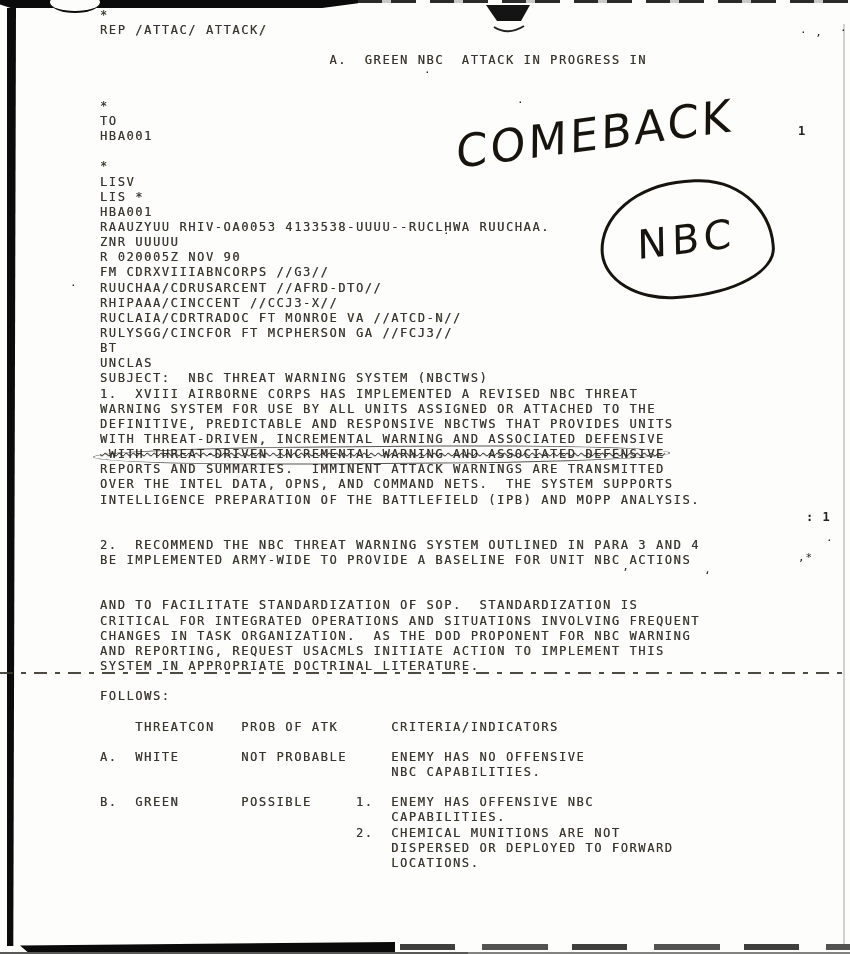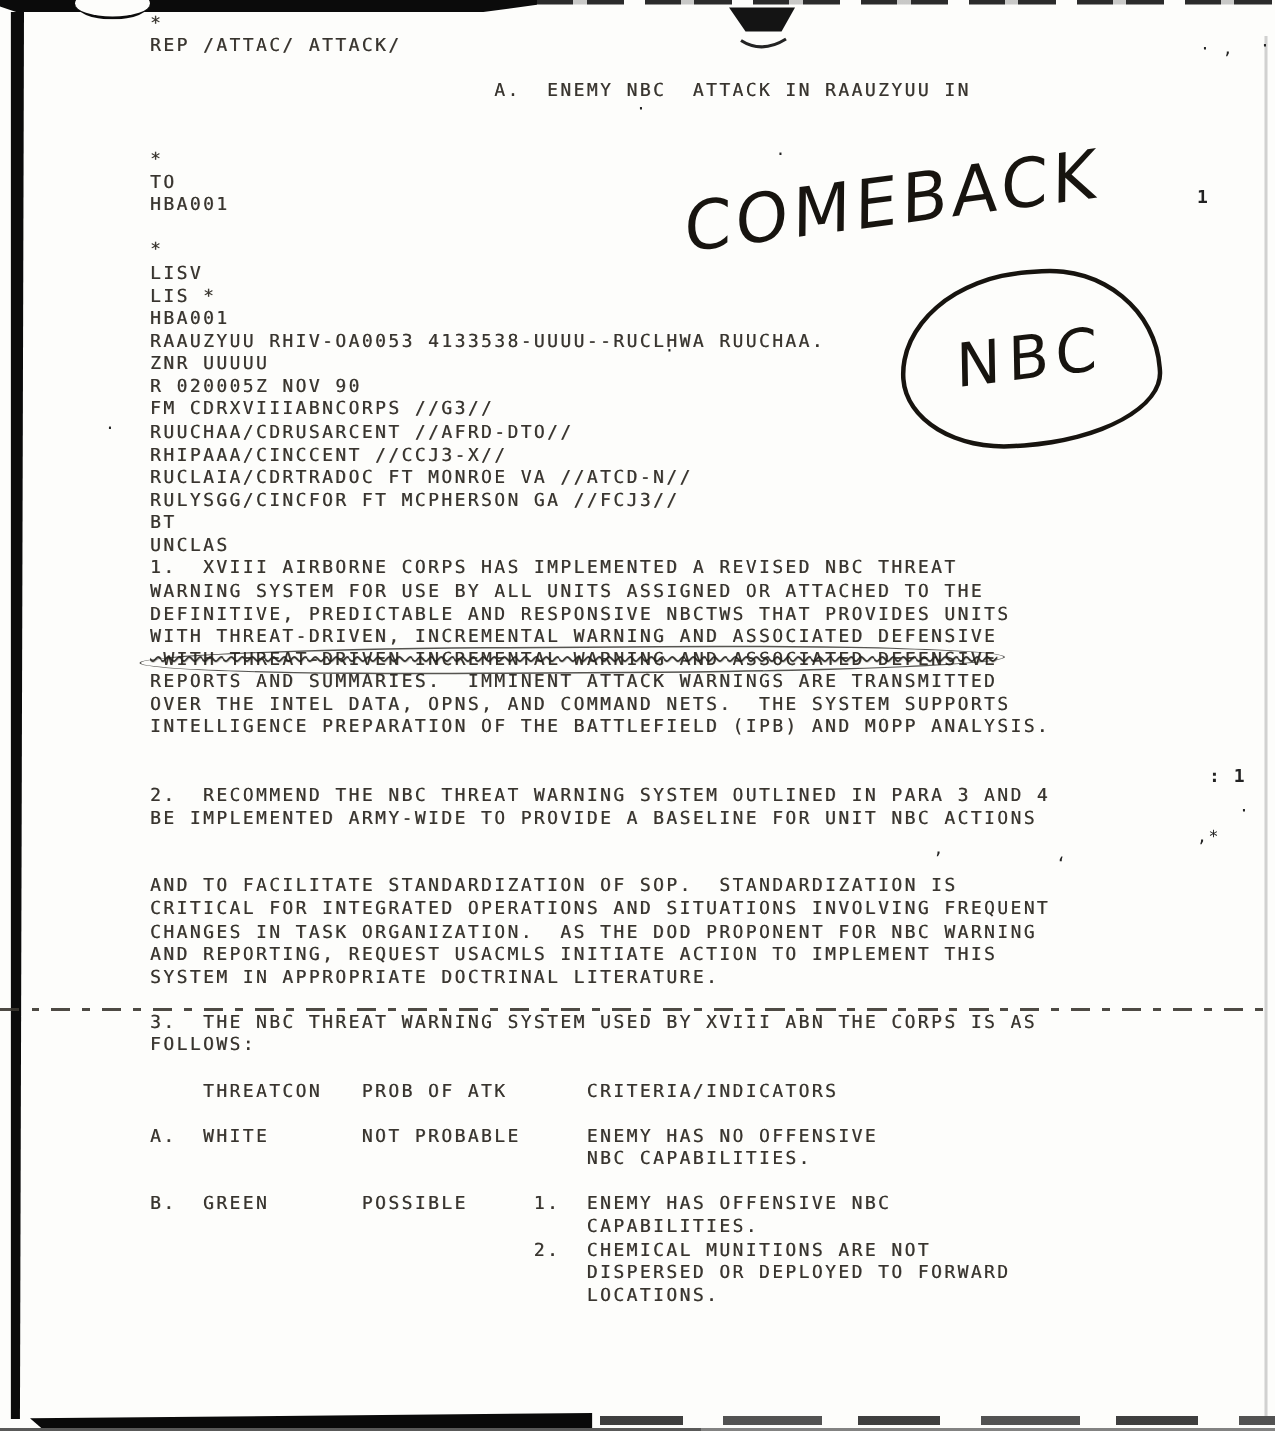--- a/index.html
+++ b/index.html
@@ -104,62 +104,62 @@
   <div class="edge-left"></div>
   <div class="edge-right"></div>
   <div class="edge-bottom"></div>
   <div class="edge-bottom-dashes"></div>
   <div class="edge-bottom-hair"></div>
 
   <div class="lines">
       <div class="line">*</div>
       <div class="line">REP /ATTAC/ ATTACK/</div>
       <div class="line"></div>
-      <div class="line">                          A.  ENEMY NBC  ATTACK IN RAAUZYUU IN</div>
+      <div class="line">                          A.  GREEN NBC  ATTACK IN PROGRESS IN</div>
       <div class="line"></div>
       <div class="line"></div>
       <div class="line">*</div>
       <div class="line">TO</div>
       <div class="line">HBA001</div>
       <div class="line"></div>
       <div class="line">*</div>
       <div class="line">LISV</div>
       <div class="line">LIS *</div>
       <div class="line">HBA001</div>
       <div class="line">RAAUZYUU RHIV-OA0053 4133538-UUUU--RUCLHWA RUUCHAA.</div>
       <div class="line">ZNR UUUUU</div>
       <div class="line">R 020005Z NOV 90</div>
       <div class="line">FM CDRXVIIIABNCORPS //G3//</div>
       <div class="line">RUUCHAA/CDRUSARCENT //AFRD-DTO//</div>
       <div class="line">RHIPAAA/CINCCENT //CCJ3-X//</div>
       <div class="line">RUCLAIA/CDRTRADOC FT MONROE VA //ATCD-N//</div>
       <div class="line">RULYSGG/CINCFOR FT MCPHERSON GA //FCJ3//</div>
       <div class="line">BT</div>
       <div class="line">UNCLAS</div>
+      <div class="line">SUBJECT:  NBC THREAT WARNING SYSTEM (NBCTWS)</div>
       <div class="line">1.  XVIII AIRBORNE CORPS HAS IMPLEMENTED A REVISED NBC THREAT</div>
       <div class="line">WARNING SYSTEM FOR USE BY ALL UNITS ASSIGNED OR ATTACHED TO THE</div>
       <div class="line">DEFINITIVE, PREDICTABLE AND RESPONSIVE NBCTWS THAT PROVIDES UNITS</div>
       <div class="line">WITH THREAT-DRIVEN, INCREMENTAL WARNING AND ASSOCIATED DEFENSIVE</div>
       <div class="line scribble"> WITH THREAT-DRIVEN INCREMENTAL WARNING AND ASSOCIATED DEFENSIVE</div>
       <div class="line">REPORTS AND SUMMARIES.  IMMINENT ATTACK WARNINGS ARE TRANSMITTED</div>
       <div class="line">OVER THE INTEL DATA, OPNS, AND COMMAND NETS.  THE SYSTEM SUPPORTS</div>
       <div class="line">INTELLIGENCE PREPARATION OF THE BATTLEFIELD (IPB) AND MOPP ANALYSIS.</div>
       <div class="line"></div>
       <div class="line"></div>
       <div class="line">2.  RECOMMEND THE NBC THREAT WARNING SYSTEM OUTLINED IN PARA 3 AND 4</div>
       <div class="line">BE IMPLEMENTED ARMY-WIDE TO PROVIDE A BASELINE FOR UNIT NBC ACTIONS</div>
       <div class="line"></div>
       <div class="line"></div>
       <div class="line">AND TO FACILITATE STANDARDIZATION OF SOP.  STANDARDIZATION IS</div>
       <div class="line dashline">CRITICAL FOR INTEGRATED OPERATIONS AND SITUATIONS INVOLVING FREQUENT</div>
       <div class="line">CHANGES IN TASK ORGANIZATION.  AS THE DOD PROPONENT FOR NBC WARNING</div>
       <div class="line">AND REPORTING, REQUEST USACMLS INITIATE ACTION TO IMPLEMENT THIS</div>
       <div class="line">SYSTEM IN APPROPRIATE DOCTRINAL LITERATURE.</div>
       <div class="line"></div>
-      <div class="line">3.  THE NBC THREAT WARNING SYSTEM USED BY XVIII ABN THE CORPS IS AS</div>
       <div class="line">FOLLOWS:</div>
       <div class="line"></div>
       <div class="line">    THREATCON   PROB OF ATK      CRITERIA/INDICATORS</div>
       <div class="line"></div>
       <div class="line">A.  WHITE       NOT PROBABLE     ENEMY HAS NO OFFENSIVE</div>
       <div class="line">                                 NBC CAPABILITIES.</div>
       <div class="line"></div>
       <div class="line">B.  GREEN       POSSIBLE     1.  ENEMY HAS OFFENSIVE NBC</div>
       <div class="line">                                 CAPABILITIES.</div>
       <div class="line">                             2.  CHEMICAL MUNITIONS ARE NOT</div>

